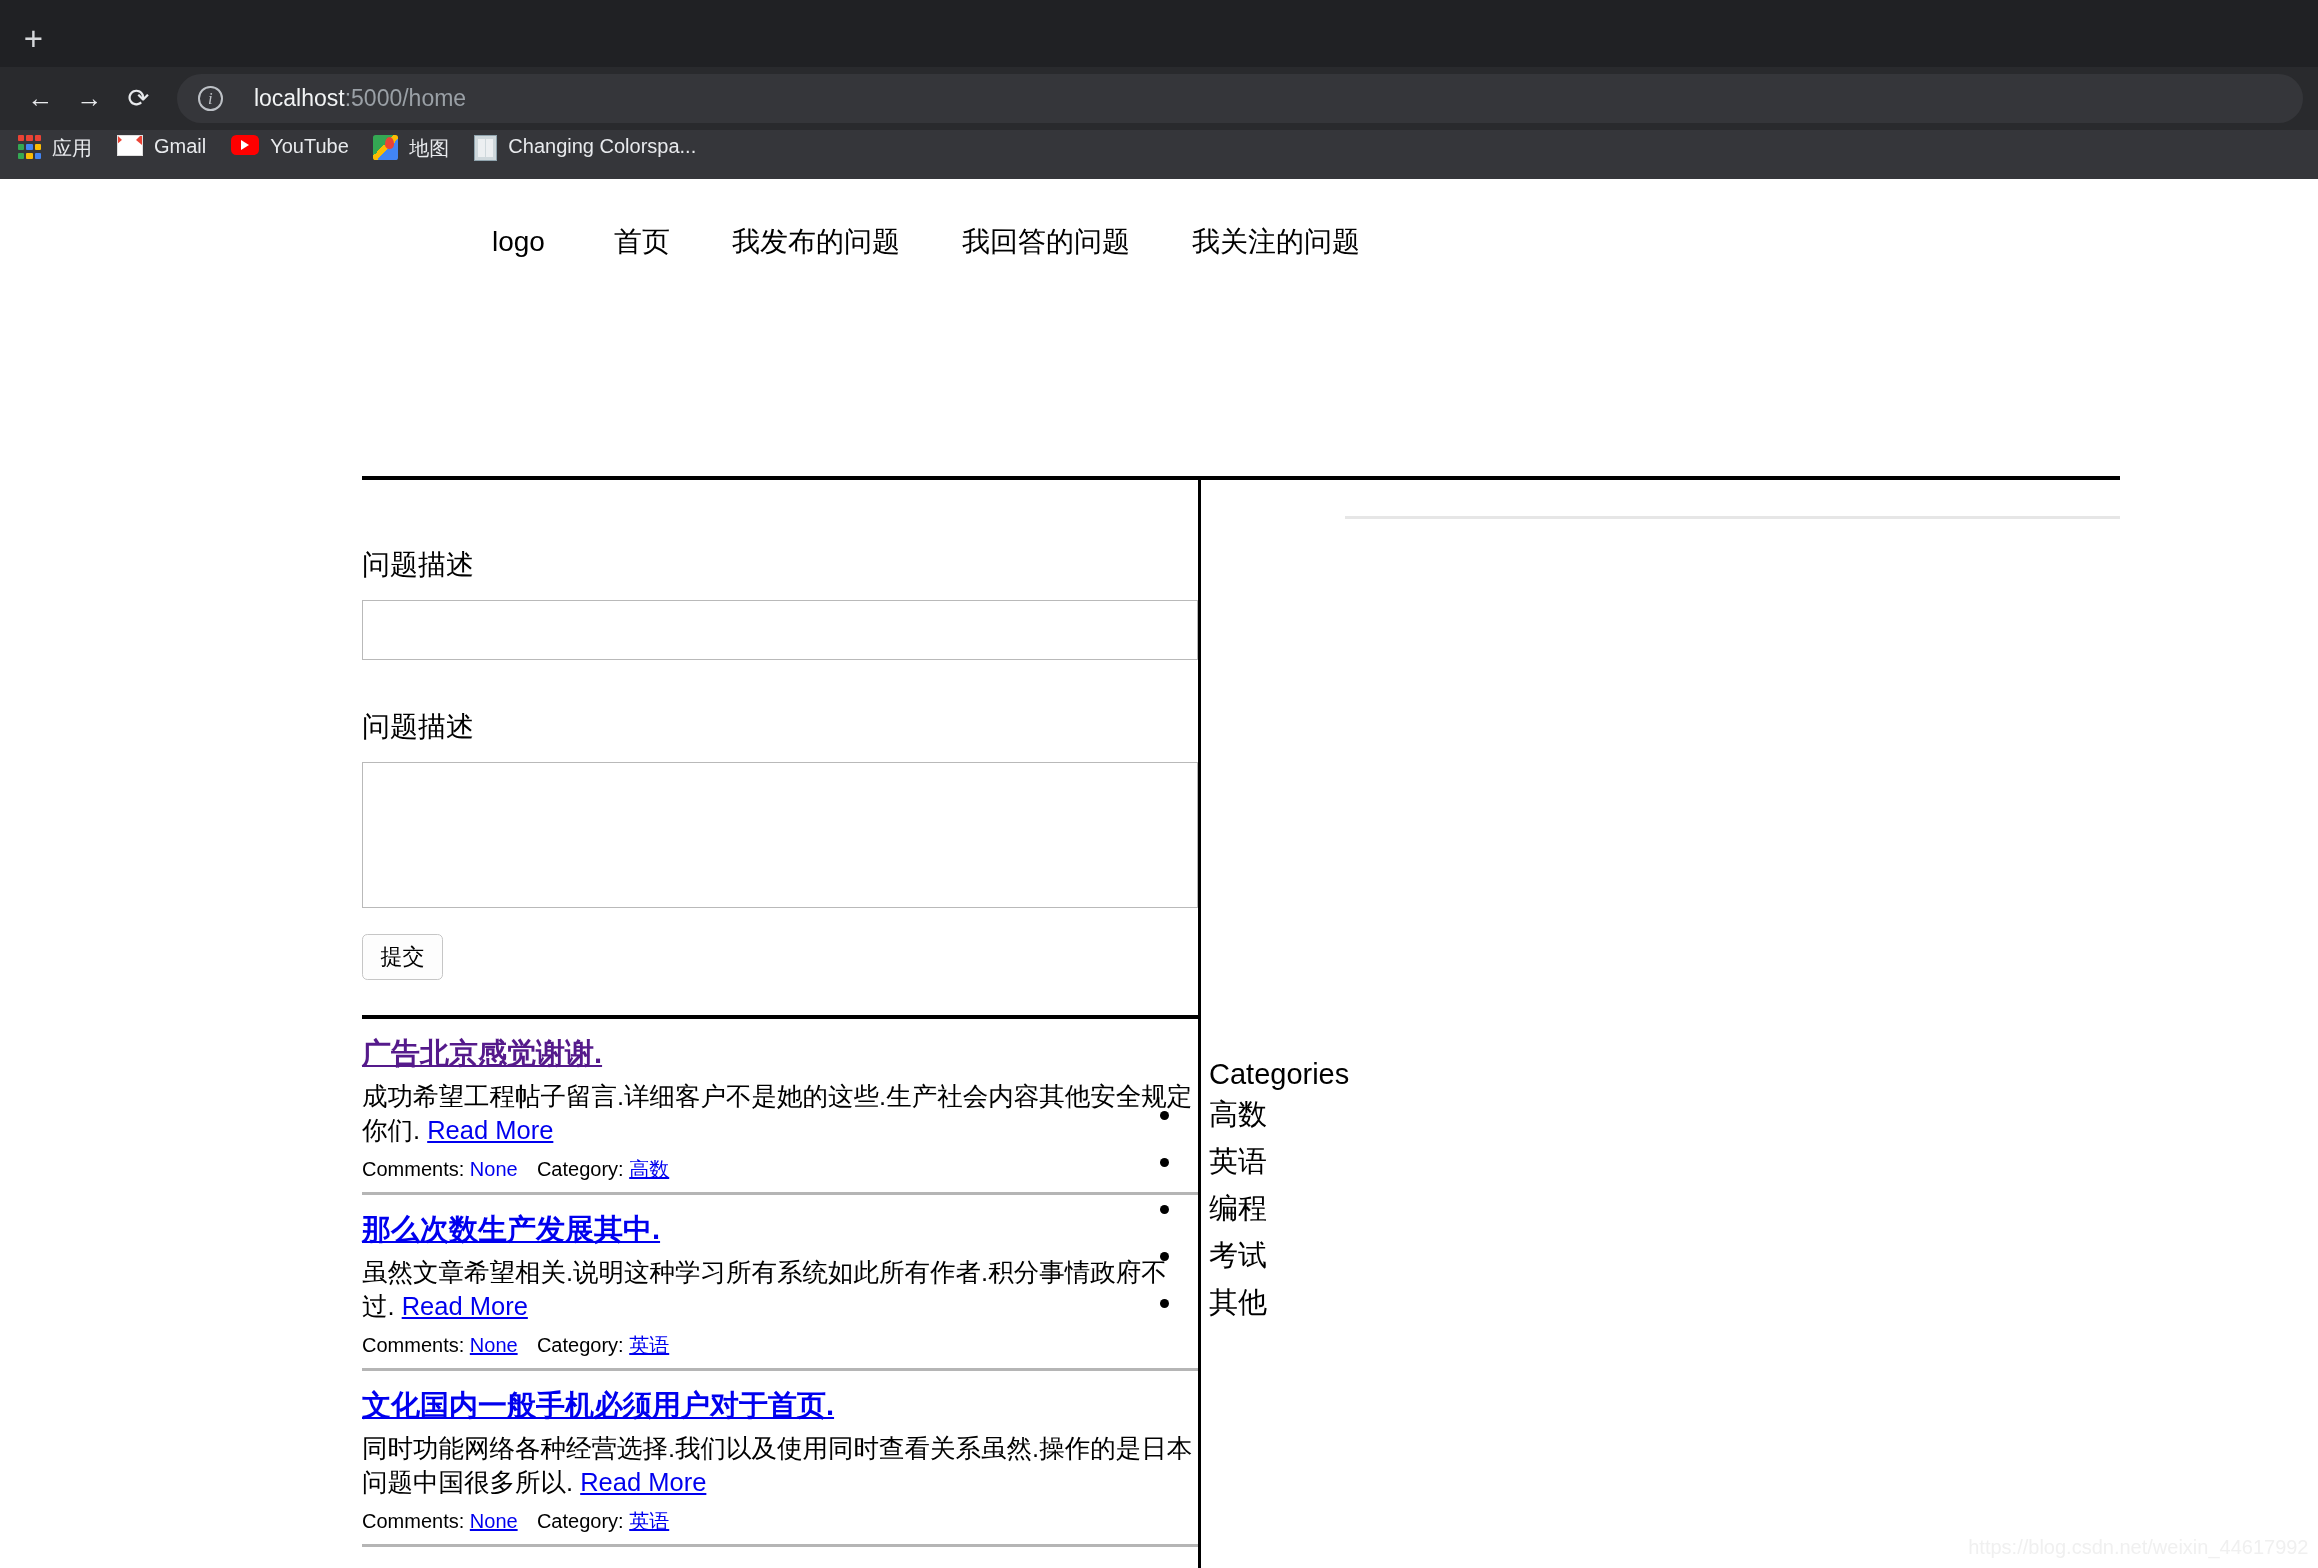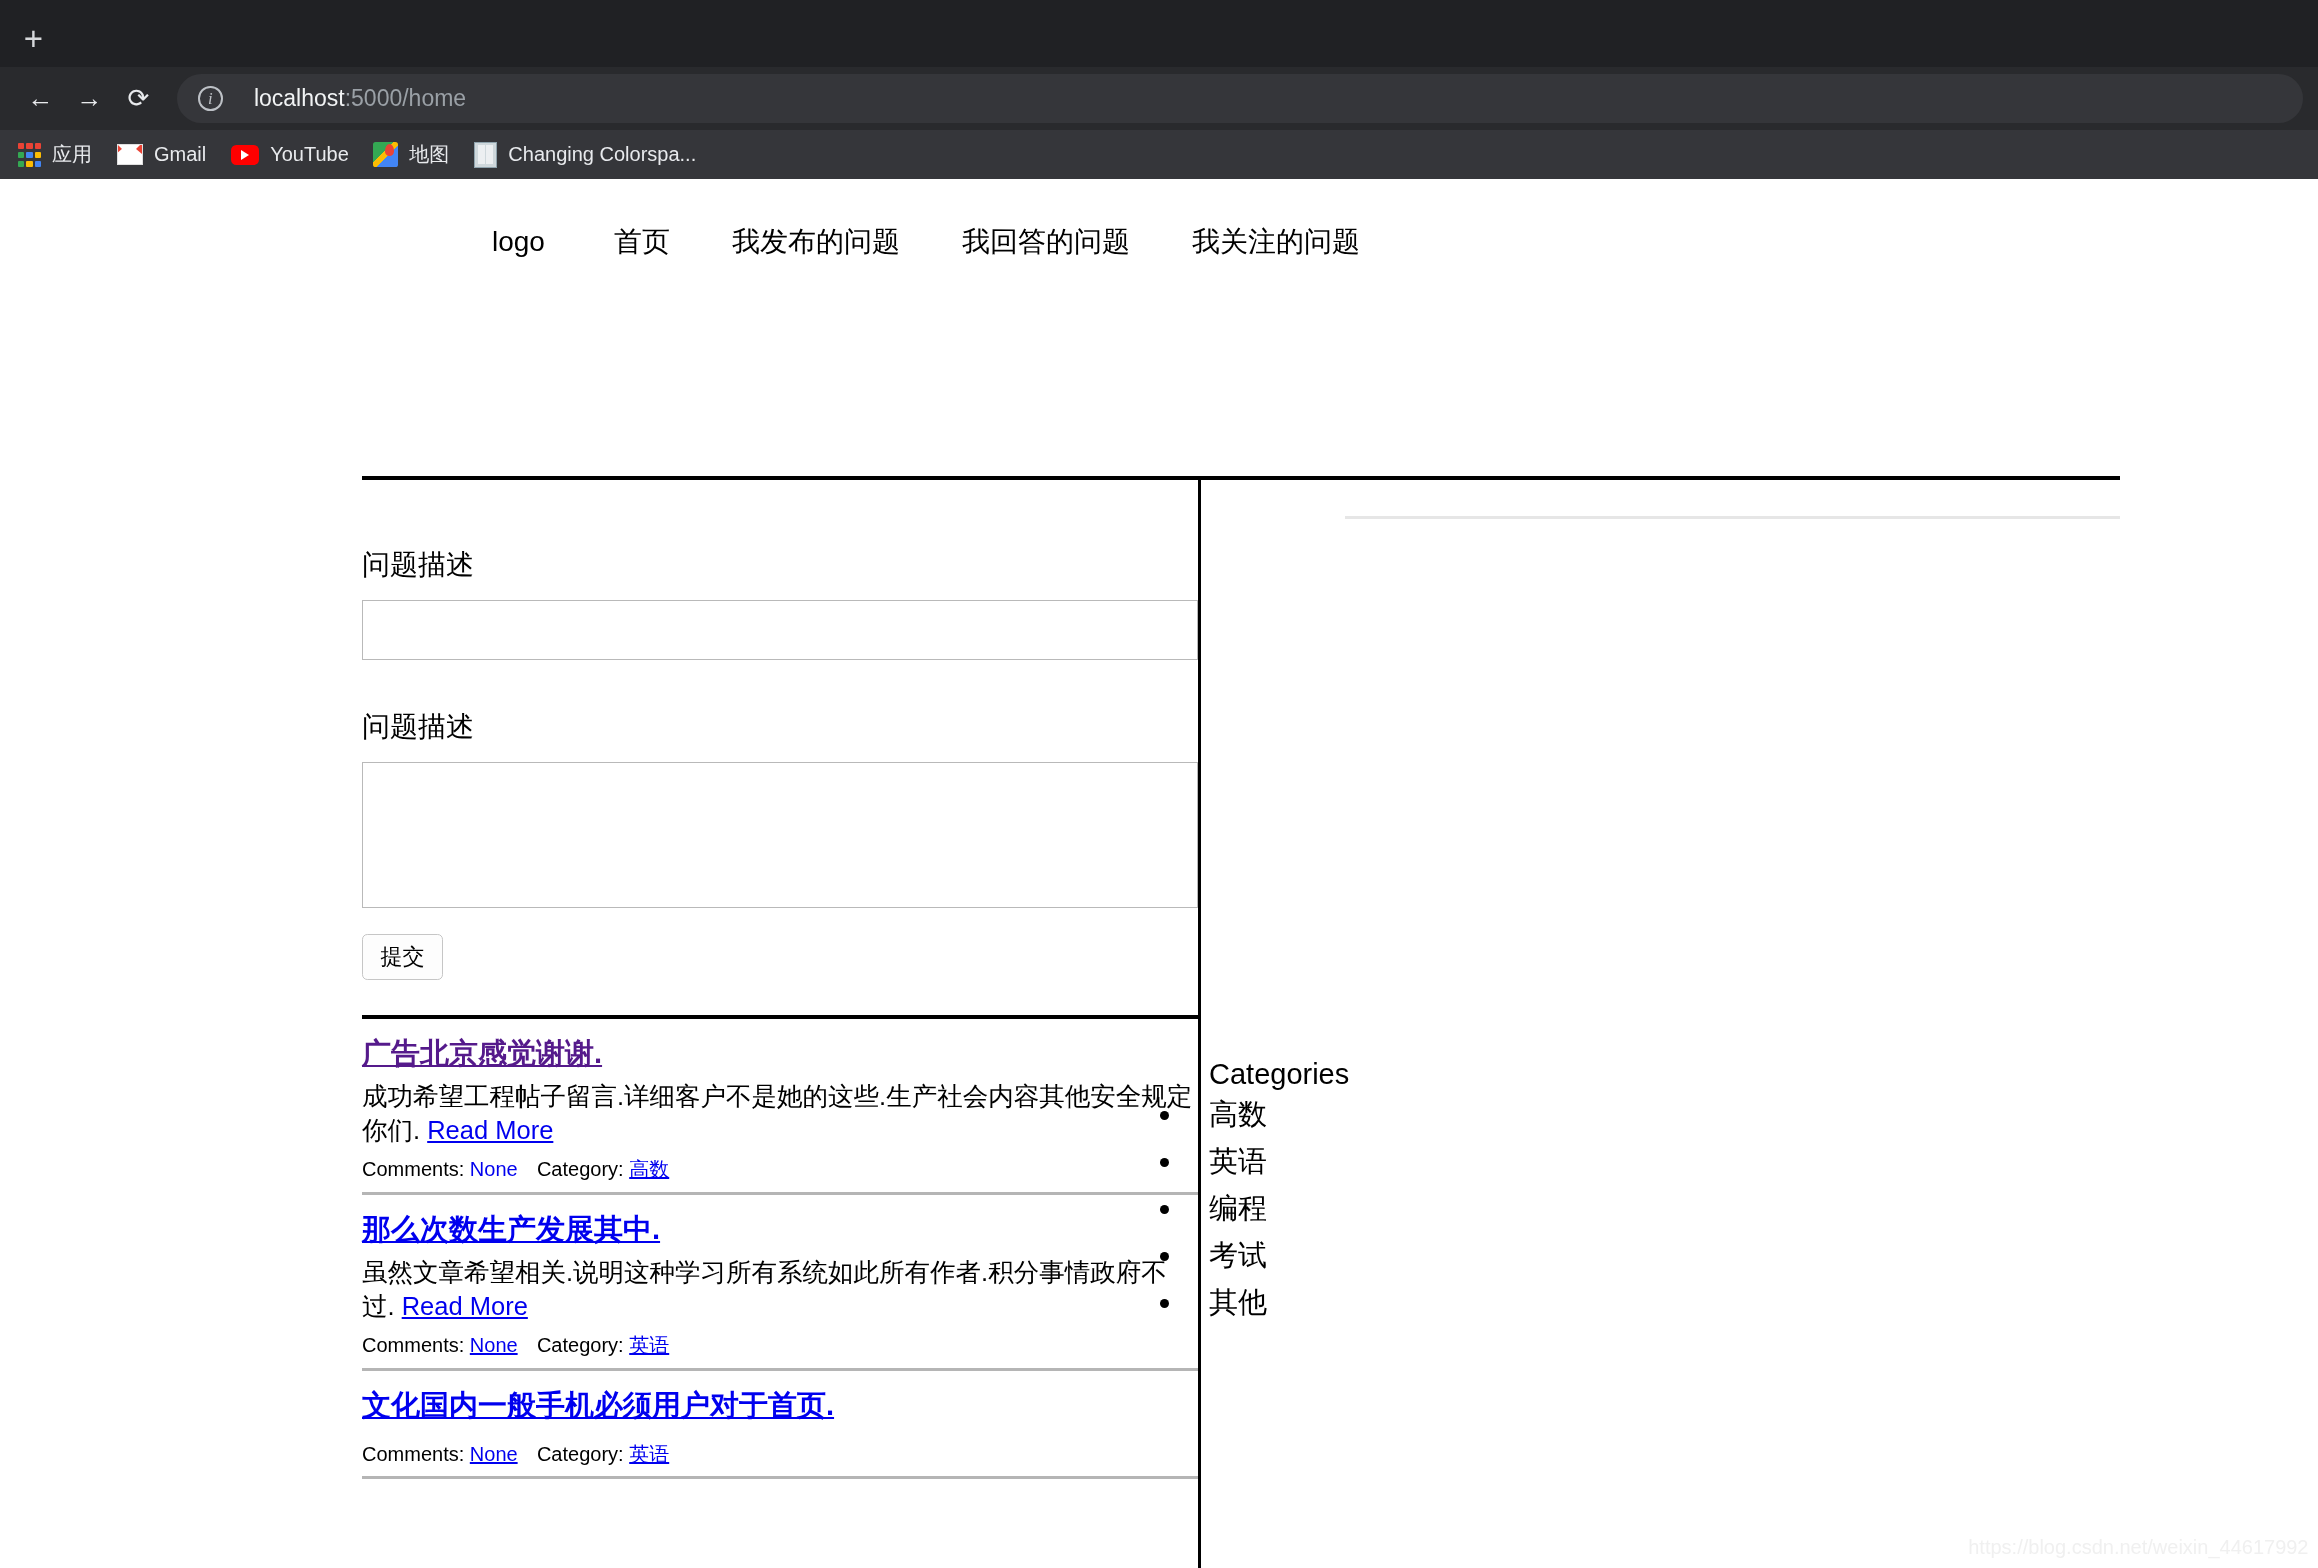--- a/index.html
+++ b/index.html
@@ -89,21 +89,21 @@
   }
   .url { margin-left: 19.3px; font-size: 23px; color: #9aa0a6; white-space: nowrap; }
   .url .host { color: #f1f3f4; margin-left: 12px; }
 
   .bookmarks {
     height: 49px;
     background: #35363a;
     display: flex; align-items: center;
     padding-left: 5.3px;
   }
-  .bm { display: flex; align-items: center; padding: 0 12.3px; height: 39px; }
+  .bm { display: flex; align-items: flex-start; padding: 0 12.3px; height: 39px; }
   .bm-label { color: #e8eaed; font-size: 20px; margin-left: 11.4px; white-space: nowrap; }
 
   .ico-apps { width: 23px; height: 23px; display: grid;
     grid-template-columns: repeat(3, 6.2px); grid-template-rows: repeat(3, 6.2px); gap: 2.6px; }
   .ico-apps i { display:block; width:6.2px; height:6.2px; border-radius:0.9px; }
 
   .ico-gmail { width: 26px; height: 21px; background:#fff; border:1.8px solid #e0e0e0;
     position: relative; overflow:hidden; }
   .ico-gmail::before {
     content:""; position:absolute; left:-1.8px; top:-1.8px;
@@ -357,20 +357,21 @@
     <div class="qitem">
       <a class="qtitle" href="#">那么次数生产发展其中.</a>
       <div class="qbody"><span>虽然文章希望相关.说明这种学习所有系统如此所有作者.积分事情政府不过.</span> <a class="readmore" href="#">Read More</a></div>
       <div class="qmeta"><span>Comments:</span> <a href="#">None</a><span class="sep"></span><span>Category:</span> <a href="#">英语</a></div>
     </div>
     <div class="thin-rule"></div>
 
     
     <div class="qitem">
       <a class="qtitle" href="#">文化国内一般手机必须用户对于首页.</a>
+      <div class="qbody"><span>同时功能网络各种经营选择.我们以及使用同时查看关系虽然.操作的是日本问题中国很多所以.</span> <a class="readmore" href="#">Read More</a></div>
       <div class="qmeta"><span>Comments:</span> <a href="#">None</a><span class="sep"></span><span>Category:</span> <a href="#">英语</a></div>
     </div>
     <div class="thin-rule"></div>
 
     
     <div class="qitem">
       
       
       
     </div>

